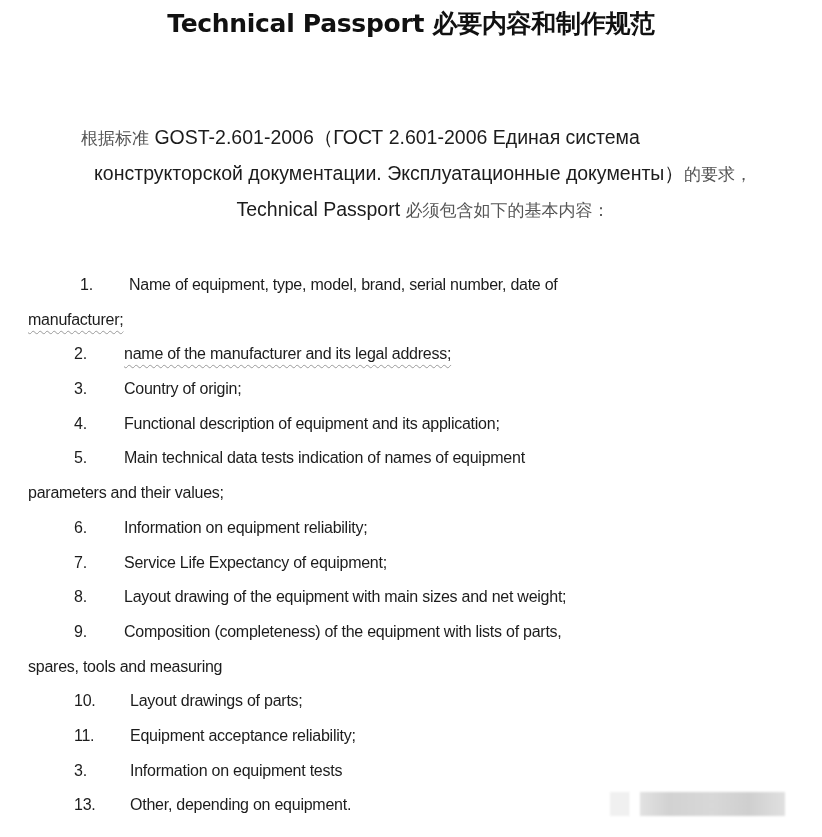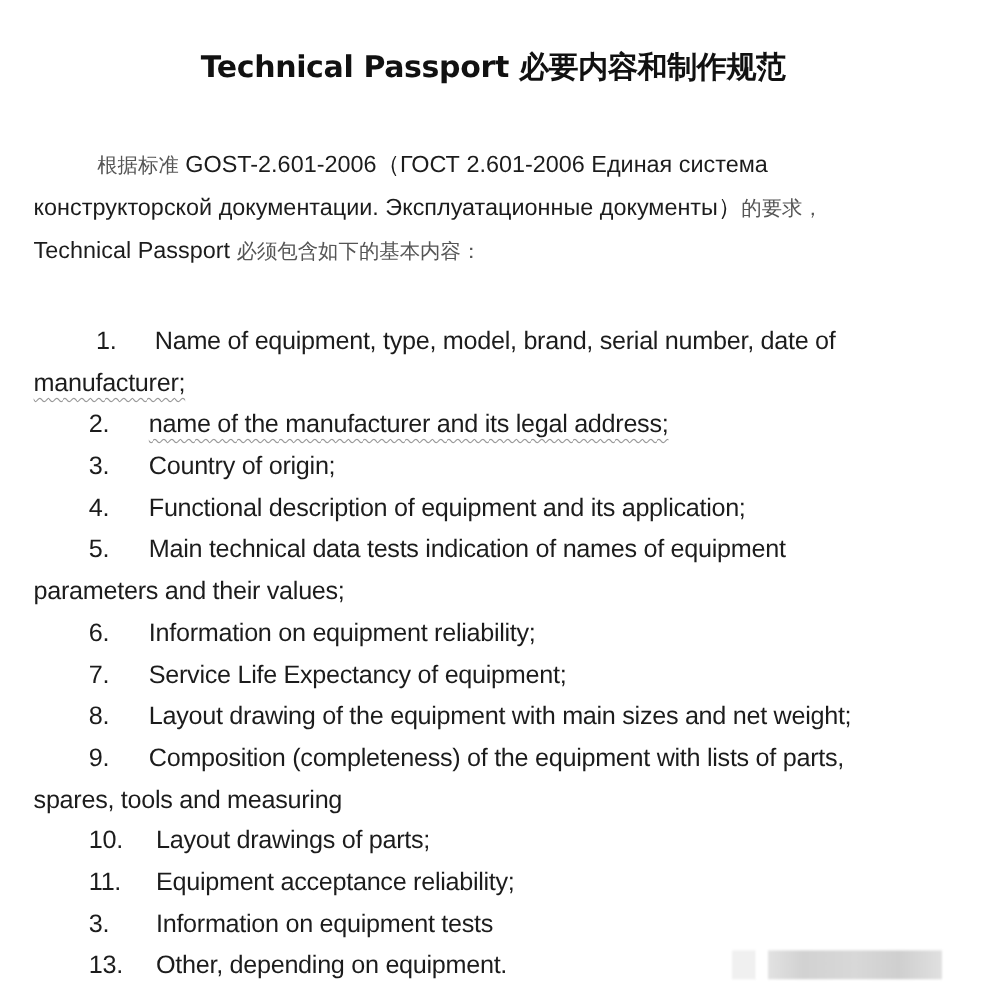--- a/index.html
+++ b/index.html
@@ -19,46 +19,45 @@
       left: 0;
       width: 822px;
       top: 6px;
       text-align: center;
       font-family: "DejaVu Sans", sans-serif;
       font-weight: bold;
       font-size: 25px;
       letter-spacing: -0.3px;
       color: #111111;
       line-height: 36px;
-      margin-top: 32px;
     }
     .intro {
       position: absolute;
       left: 28px;
       top: 96px;
       width: 790px;
       font-family: "Liberation Sans", sans-serif;
       font-size: 19.5px;
       line-height: 35px;
       color: #1c1c1c;
     }
     .intro .cn {
       font-family: "DejaVu Serif", serif;
       color: #555555;
       font-size: 17px;
     }
     .intro .line1 { padding-left: 53px; display: block; white-space: nowrap; margin-top: 24px; }
-    .intro .line { display: block; white-space: nowrap; }
+    .intro .line { display: block; white-space: nowrap; text-align: center; }
     .list {
       position: absolute;
       left: 28px;
       top: 268px;
       width: 790px;
       font-family: "Liberation Sans", sans-serif;
-      font-size: 21px;
+      font-size: 16px;
       color: #1c1c1c;
       letter-spacing: -0.25px;
     }
     .row {
       height: 34.7px;
       line-height: 34.7px;
       white-space: nowrap;
       position: relative;
     }
     .num {

